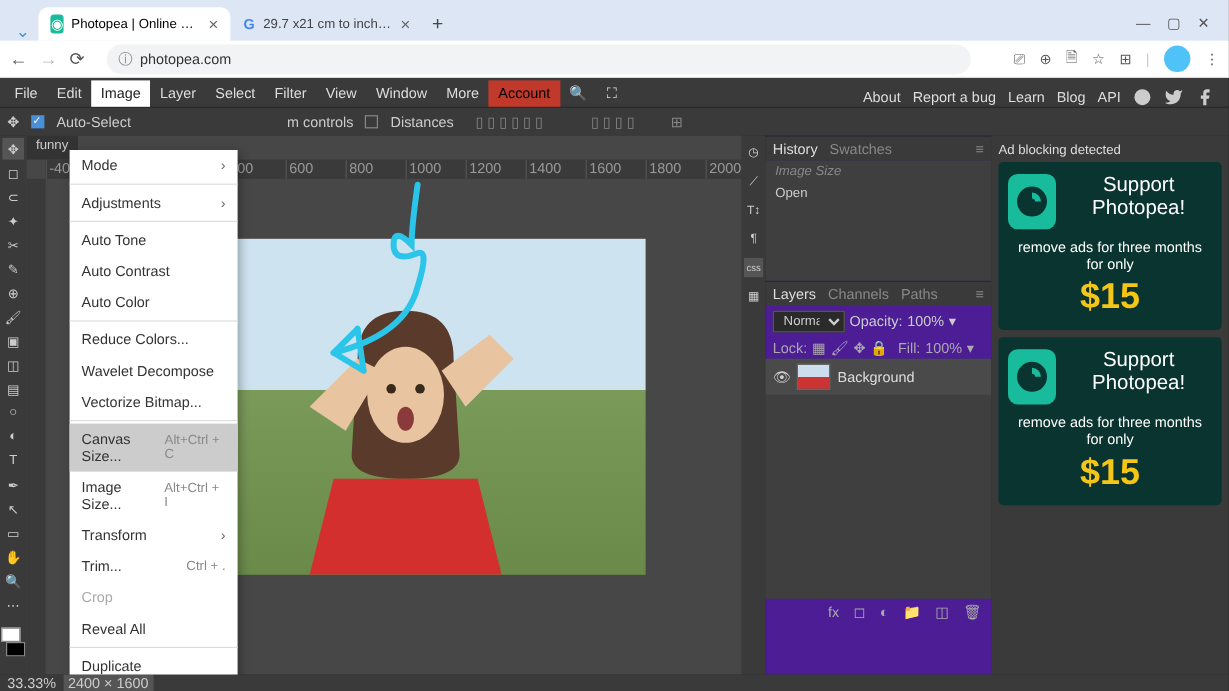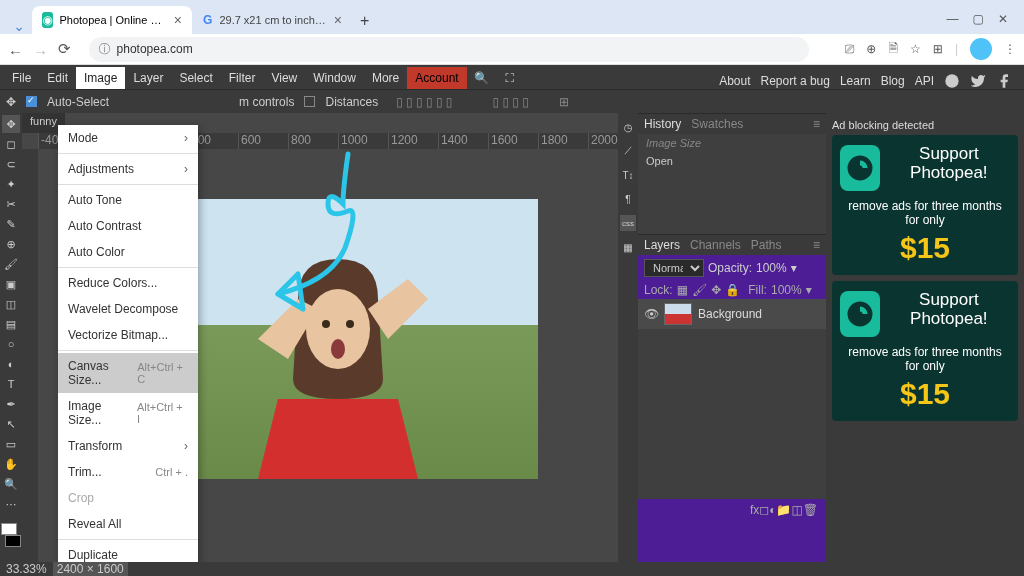--- a/index.html
+++ b/index.html
@@ -333,21 +333,21 @@
         <span>100%</span>
         <span>▾</span>
       </div>
       <div class="panel-body" style="height:200px">
         <div class="layer-row">
           <span class="eye-icon">👁</span>
           <div class="layer-thumb"></div>
           <span>Background</span>
         </div>
       </div>
-      <div class="lock-row" style="justify-content:flex-end;gap:0;padding:4px 8px">
+      <div class="lock-row" style="justify-content:flex-end;gap:12px;padding:4px 8px">
         <span>fx</span>
         <span>◻</span>
         <span>◐</span>
         <span>📁</span>
         <span>◫</span>
         <span>🗑</span>
       </div>
     </div>
   </div>
 

